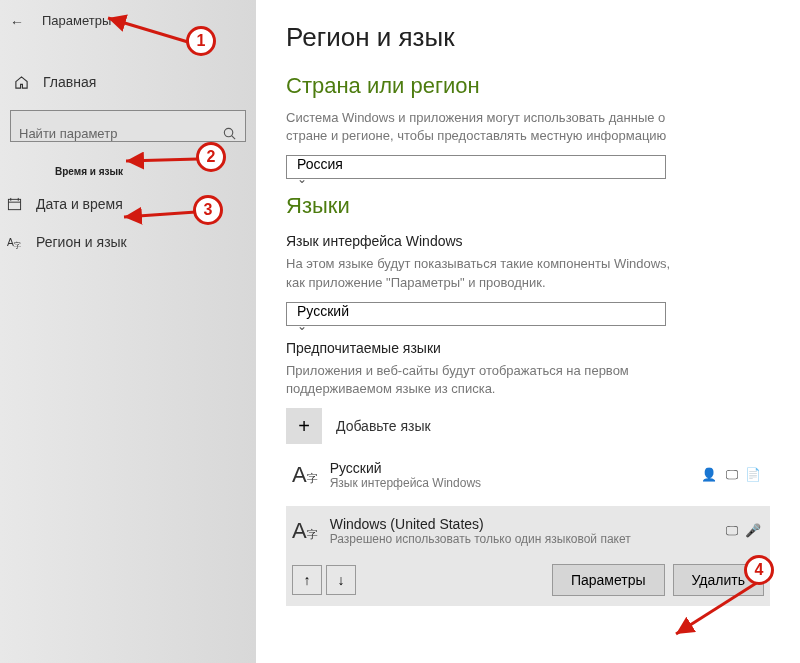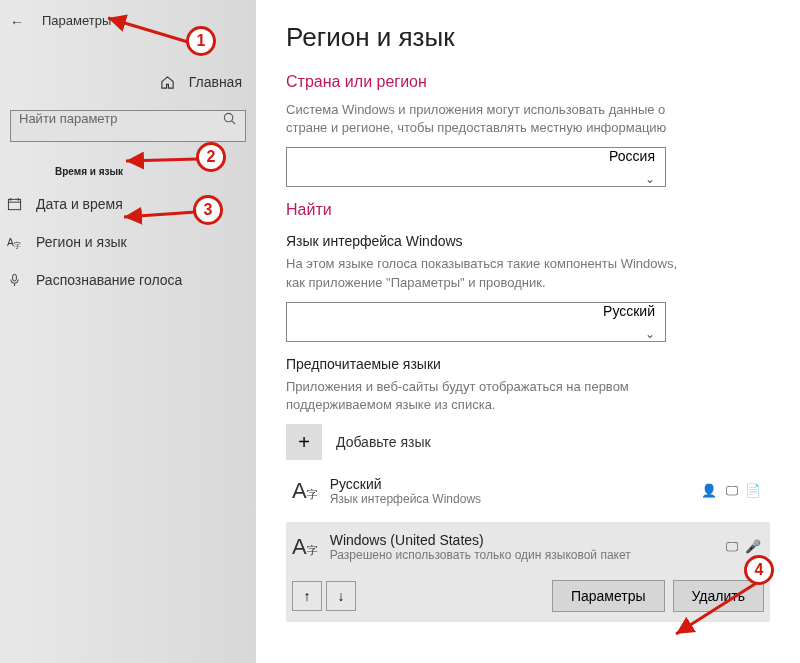--- a/index.html
+++ b/index.html
@@ -1,35 +1,35 @@
 <!DOCTYPE html>
 <html><head>
   <meta charset="utf-8">
   <style>
     * { box-sizing: border-box; margin: 0; padding: 0; font-family: "Segoe UI", Arial, sans-serif; }
     body { width: 800px; height: 663px; display: flex; overflow: hidden; position: relative; background: #fff; }
     
     .sidebar { width: 256px; background: linear-gradient(to right, #e8e8e8, #d8d8d8); display: flex; flex-direction: column; }
     .sidebar-header { display: flex; align-items: center; padding: 12px 10px 8px; font-size: 13px; color: #333; }
     .back-arrow { font-size: 14px; margin-right: 18px; cursor: pointer; }
-    .sidebar-home { display: flex; align-items: center; padding: 10px 14px; margin-top: 28px; font-size: 14px; color: #333; justify-content: flex-end; }
+    .sidebar-home { display: flex; align-items: center; padding: 10px 14px; margin-top: 28px; font-size: 14px; color: #333; }
     .sidebar-home .ico { margin-right: 14px; }
-    .search-box { margin: 10px 10px 12px; display: flex; align-items: flex-start; border: 1px solid #888; background: #e2e2e2; height: 32px; padding: 0 8px; }
+    .search-box { margin: 10px 10px 12px; display: flex; align-items: flex-end; border: 1px solid #888; background: #e2e2e2; height: 32px; padding: 0 8px; }
     .search-box input { flex: 1; border: none; background: transparent; outline: none; font-size: 13px; color: #555; }
     .search-box input::placeholder { color: #666; }
     .section-title { font-size: 10px; font-weight: 600; color: #222; padding: 12px 8px 8px; margin-left: 47px; }
     .nav-item { display: flex; align-items: center; padding: 11px 6px; font-size: 14px; color: #333; cursor: pointer; }
     .nav-item .ico { margin-right: 14px; width: 16px; display: inline-flex; justify-content: center; }
     
     .main { flex: 1; padding: 22px 30px 0 30px; overflow: hidden; }
     .main h1 { font-size: 26px; font-weight: 400; color: #222; margin-bottom: 20px; }
-    .main h2 { font-size: 16px; font-weight: 400; color: #be185d; margin: 14px 0 10px; }
+    .main h2 { font-size: 22px; font-weight: 400; color: #4d7c0f; margin: 14px 0 10px; }
     .main h3 { font-size: 14px; font-weight: 400; color: #222; margin: 14px 0 6px; }
     .desc { font-size: 13px; color: #777; line-height: 1.4; margin-bottom: 10px; max-width: 400px; }
-    .select { border: 1px solid #888; background: #fff; height: 40px; width: 380px; display: flex; align-items: flex-end; justify-content: space-between; padding: 0 10px; font-size: 14px; cursor: pointer; flex-direction: column; }
+    .select { border: 1px solid #888; background: #fff; height: 24px; width: 380px; display: flex; align-items: flex-start; justify-content: space-between; padding: 0 10px; font-size: 14px; cursor: pointer; flex-direction: column; }
     .select .chev { font-size: 12px; color: #555; }
     
     .add-lang { display: flex; align-items: center; margin-top: 8px; }
     .add-btn { width: 36px; height: 36px; background: #ddd; display: flex; align-items: center; justify-content: center; font-size: 20px; margin-right: 14px; cursor: pointer; }
     .add-label { font-size: 14px; color: #333; text-align: right; }
     
     .lang-item { display: flex; align-items: center; padding: 10px 6px; margin-top: 6px; }
     .lang-item.selected { background: #e7e7e7; }
     .lang-icon { font-size: 22px; margin-right: 12px; display: flex; align-items: baseline; color: #333; }
     .lang-icon .sub { font-size: 11px; }
@@ -87,45 +87,35 @@
   </div>
   <div class="nav-item">
     <span class="ico">
       <svg viewBox="0 0 16 16">
           <text x="0" y="12" font-size="11" fill="#333">A</text>
           <text x="7" y="14" font-size="8" fill="#333">字</text>
         </svg>
     </span>
     <span>Регион и язык</span>
   </div>
-  <div class="nav-item">
-    <span class="ico">
-      <svg viewBox="0 0 16 16">
-          <rect x="6" y="1.5" width="4" height="7" rx="2" fill="none" stroke="#333"></rect>
-          <path d="M4 7a4 4 0 0 0 8 0" fill="none" stroke="#333"></path>
-          <line x1="8" y1="11" x2="8" y2="14" stroke="#333"></line>
-        </svg>
-    </span>
-    <span>Распознавание голоса</span>
-  </div>
 </div>
 
 <div class="main">
   <h1>Регион и язык</h1>
 
   <h2>Страна или регион</h2>
   <p class="desc">Система Windows и приложения могут использовать данные о стране и регионе, чтобы предоставлять местную информацию</p>
   <div class="select">
     <span>Россия</span>
     <span class="chev">⌄</span>
   </div>
 
-  <h2>Найти</h2>
+  <h2>Языки</h2>
   <h3>Язык интерфейса Windows</h3>
-  <p class="desc">На этом языке голоса показываться такие компоненты Windows, как приложение "Параметры" и проводник.</p>
+  <p class="desc">На этом языке будут показываться такие компоненты Windows, как приложение "Параметры" и проводник.</p>
   <div class="select">
     <span>Русский</span>
     <span class="chev">⌄</span>
   </div>
 
   <h3>Предпочитаемые языки</h3>
   <p class="desc">Приложения и веб-сайты будут отображаться на первом поддерживаемом языке из списка.</p>
 
   <div class="add-lang">
     <div class="add-btn">

